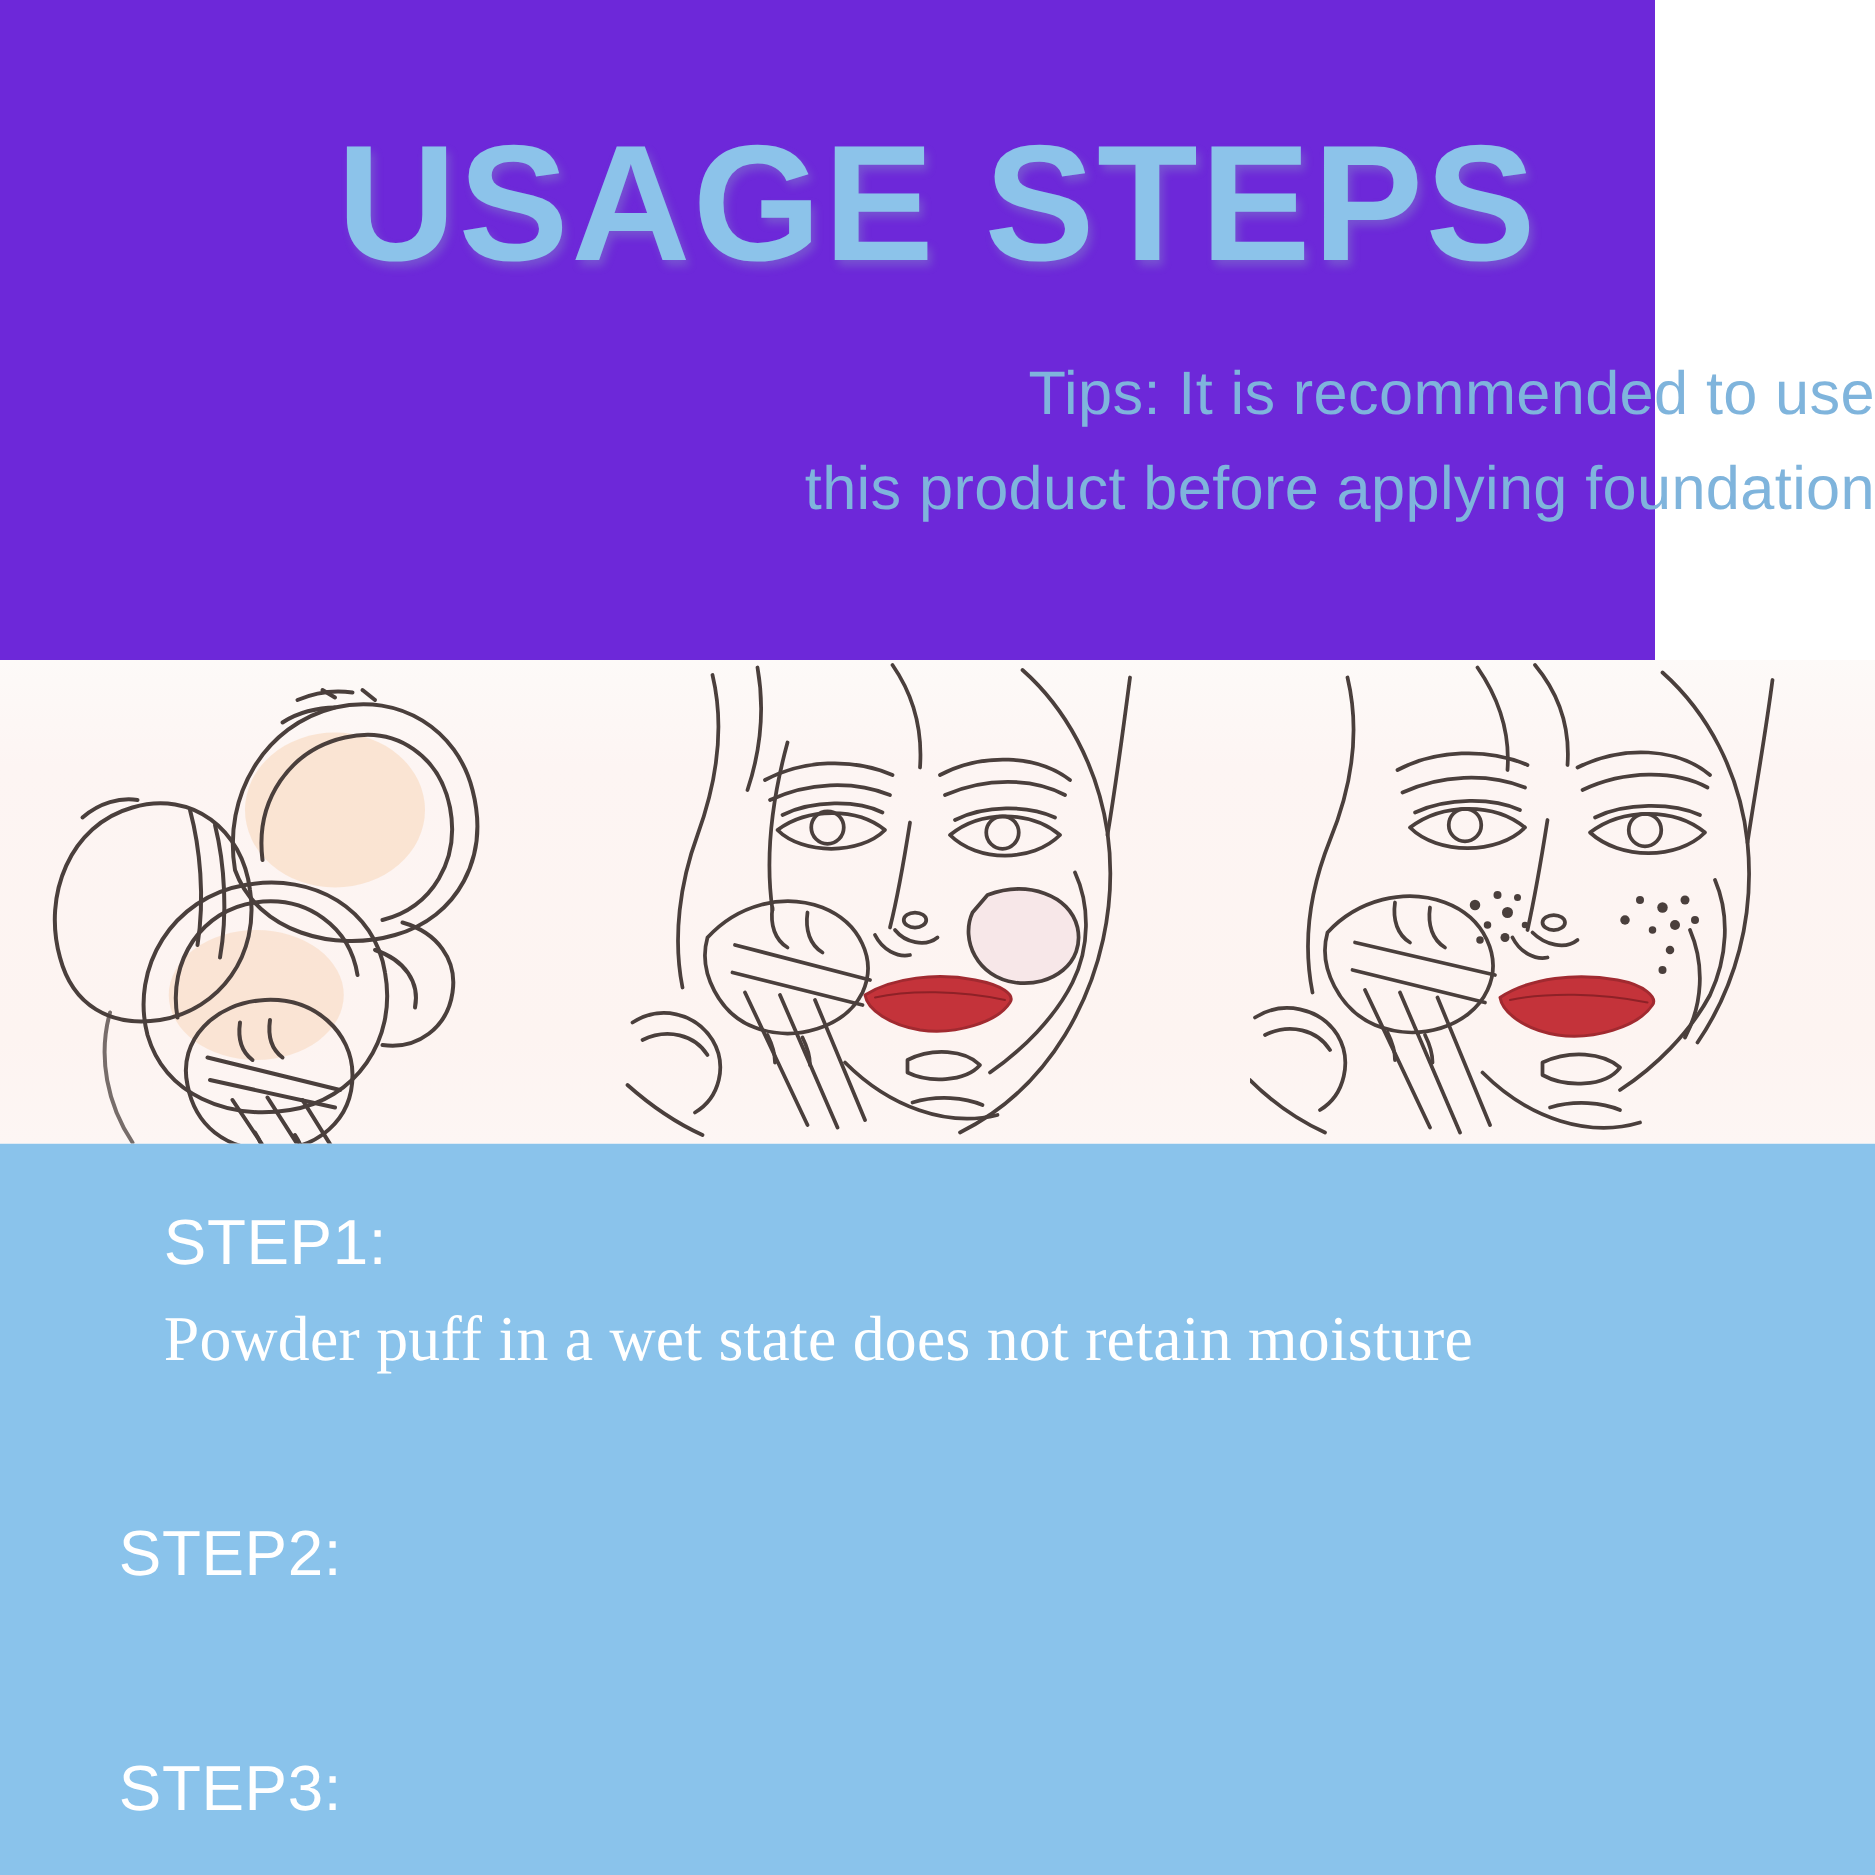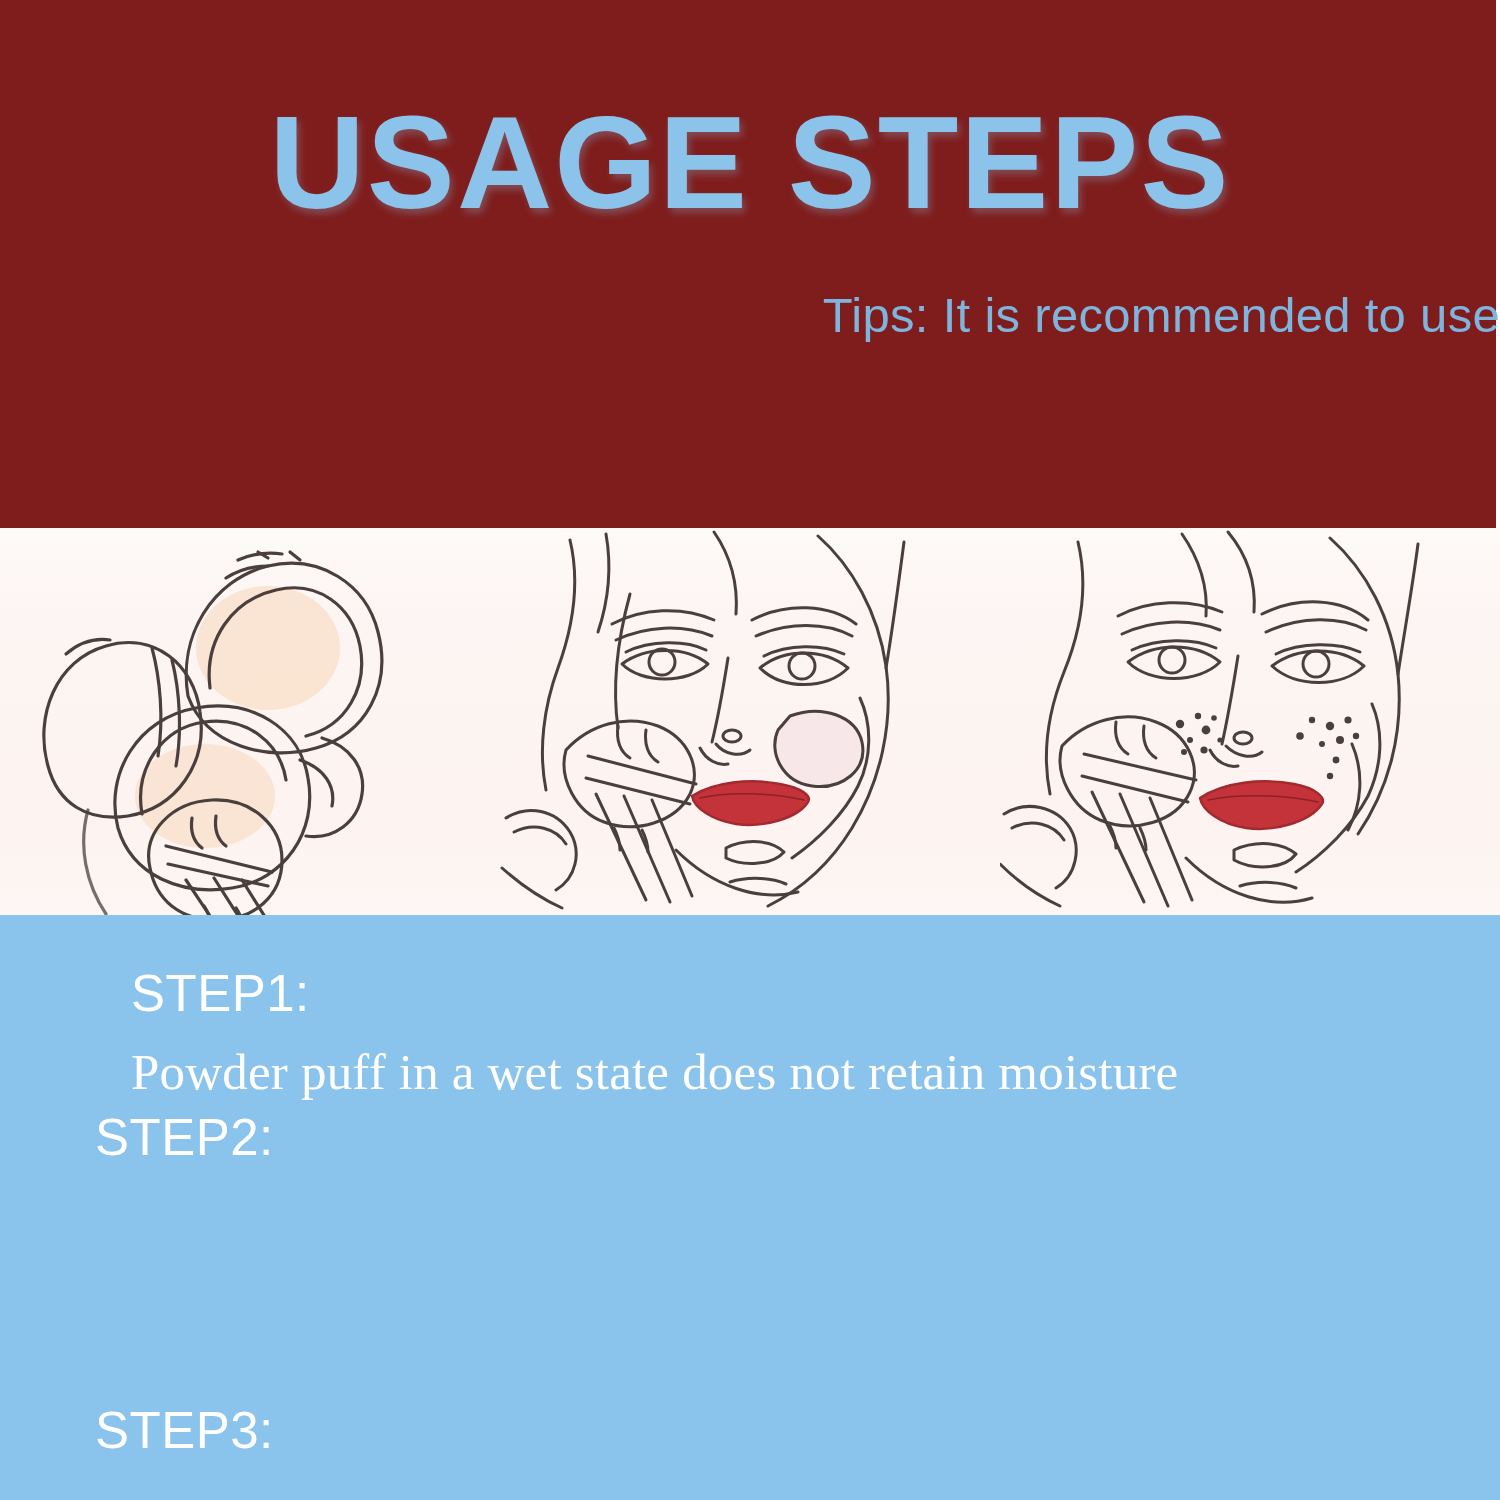--- a/index.html
+++ b/index.html
@@ -13,23 +13,23 @@
     height: 1500px;
     overflow: hidden;
     background: #ffffff;
     font-family: "Liberation Sans", sans-serif;
   }
 
   
   #header {
     position: absolute;
     left: 0; top: 0;
-    width: 1496px;
+    width: 1324px;
     height: 528px;
-    background: #7f1d1d;
+    background: #6d28d9;
     text-align: center;
   }
   #title {
     position: absolute;
     left: 0; top: 94px;
     width: 1500px;
     font-family: "Liberation Sans", sans-serif;
     font-size: 132px;
     font-weight: 700;
     letter-spacing: 2px;
@@ -93,31 +93,32 @@
     font-family: Liberation Serif, serif;
     font-size: 51px;
     font-weight: 400;
     color: #ffffff;
     letter-spacing: 0.2px;
     line-height: 1;
     margin-top: 28px;
     white-space: nowrap;
   }
   #step-block-1 { top: 968px; margin-left: 36px; }
-  #step-block-2 { top: 1112px; }
+  #step-block-2 { top: 1217px; }
   #step-block-3 { top: 1405px; }
 </style>
 </head>
 <body>
 
 <div id="page">
 
   <div id="header">
     <div id="title">USAGE STEPS</div>
     <div class="subtitle" id="subtitle-line1">Tips: It is recommended to use</div>
+    <div class="subtitle" id="subtitle-line2">this product before applying foundation</div>
   </div>
 
   <div id="illustration-band">
 
     <div class="panel">
       <svg viewBox="0 0 500 387" preserveAspectRatio="xMidYMid slice">
         <g fill="none" stroke="#4a3f3c" stroke-width="3.2" stroke-linecap="round" stroke-linejoin="round">
 
           <ellipse cx="268" cy="120" rx="72" ry="62" fill="#f9e0cd" stroke="none" opacity="0.85"></ellipse>
           <ellipse cx="205" cy="268" rx="70" ry="52" fill="#f9e0cd" stroke="none" opacity="0.8"></ellipse>

